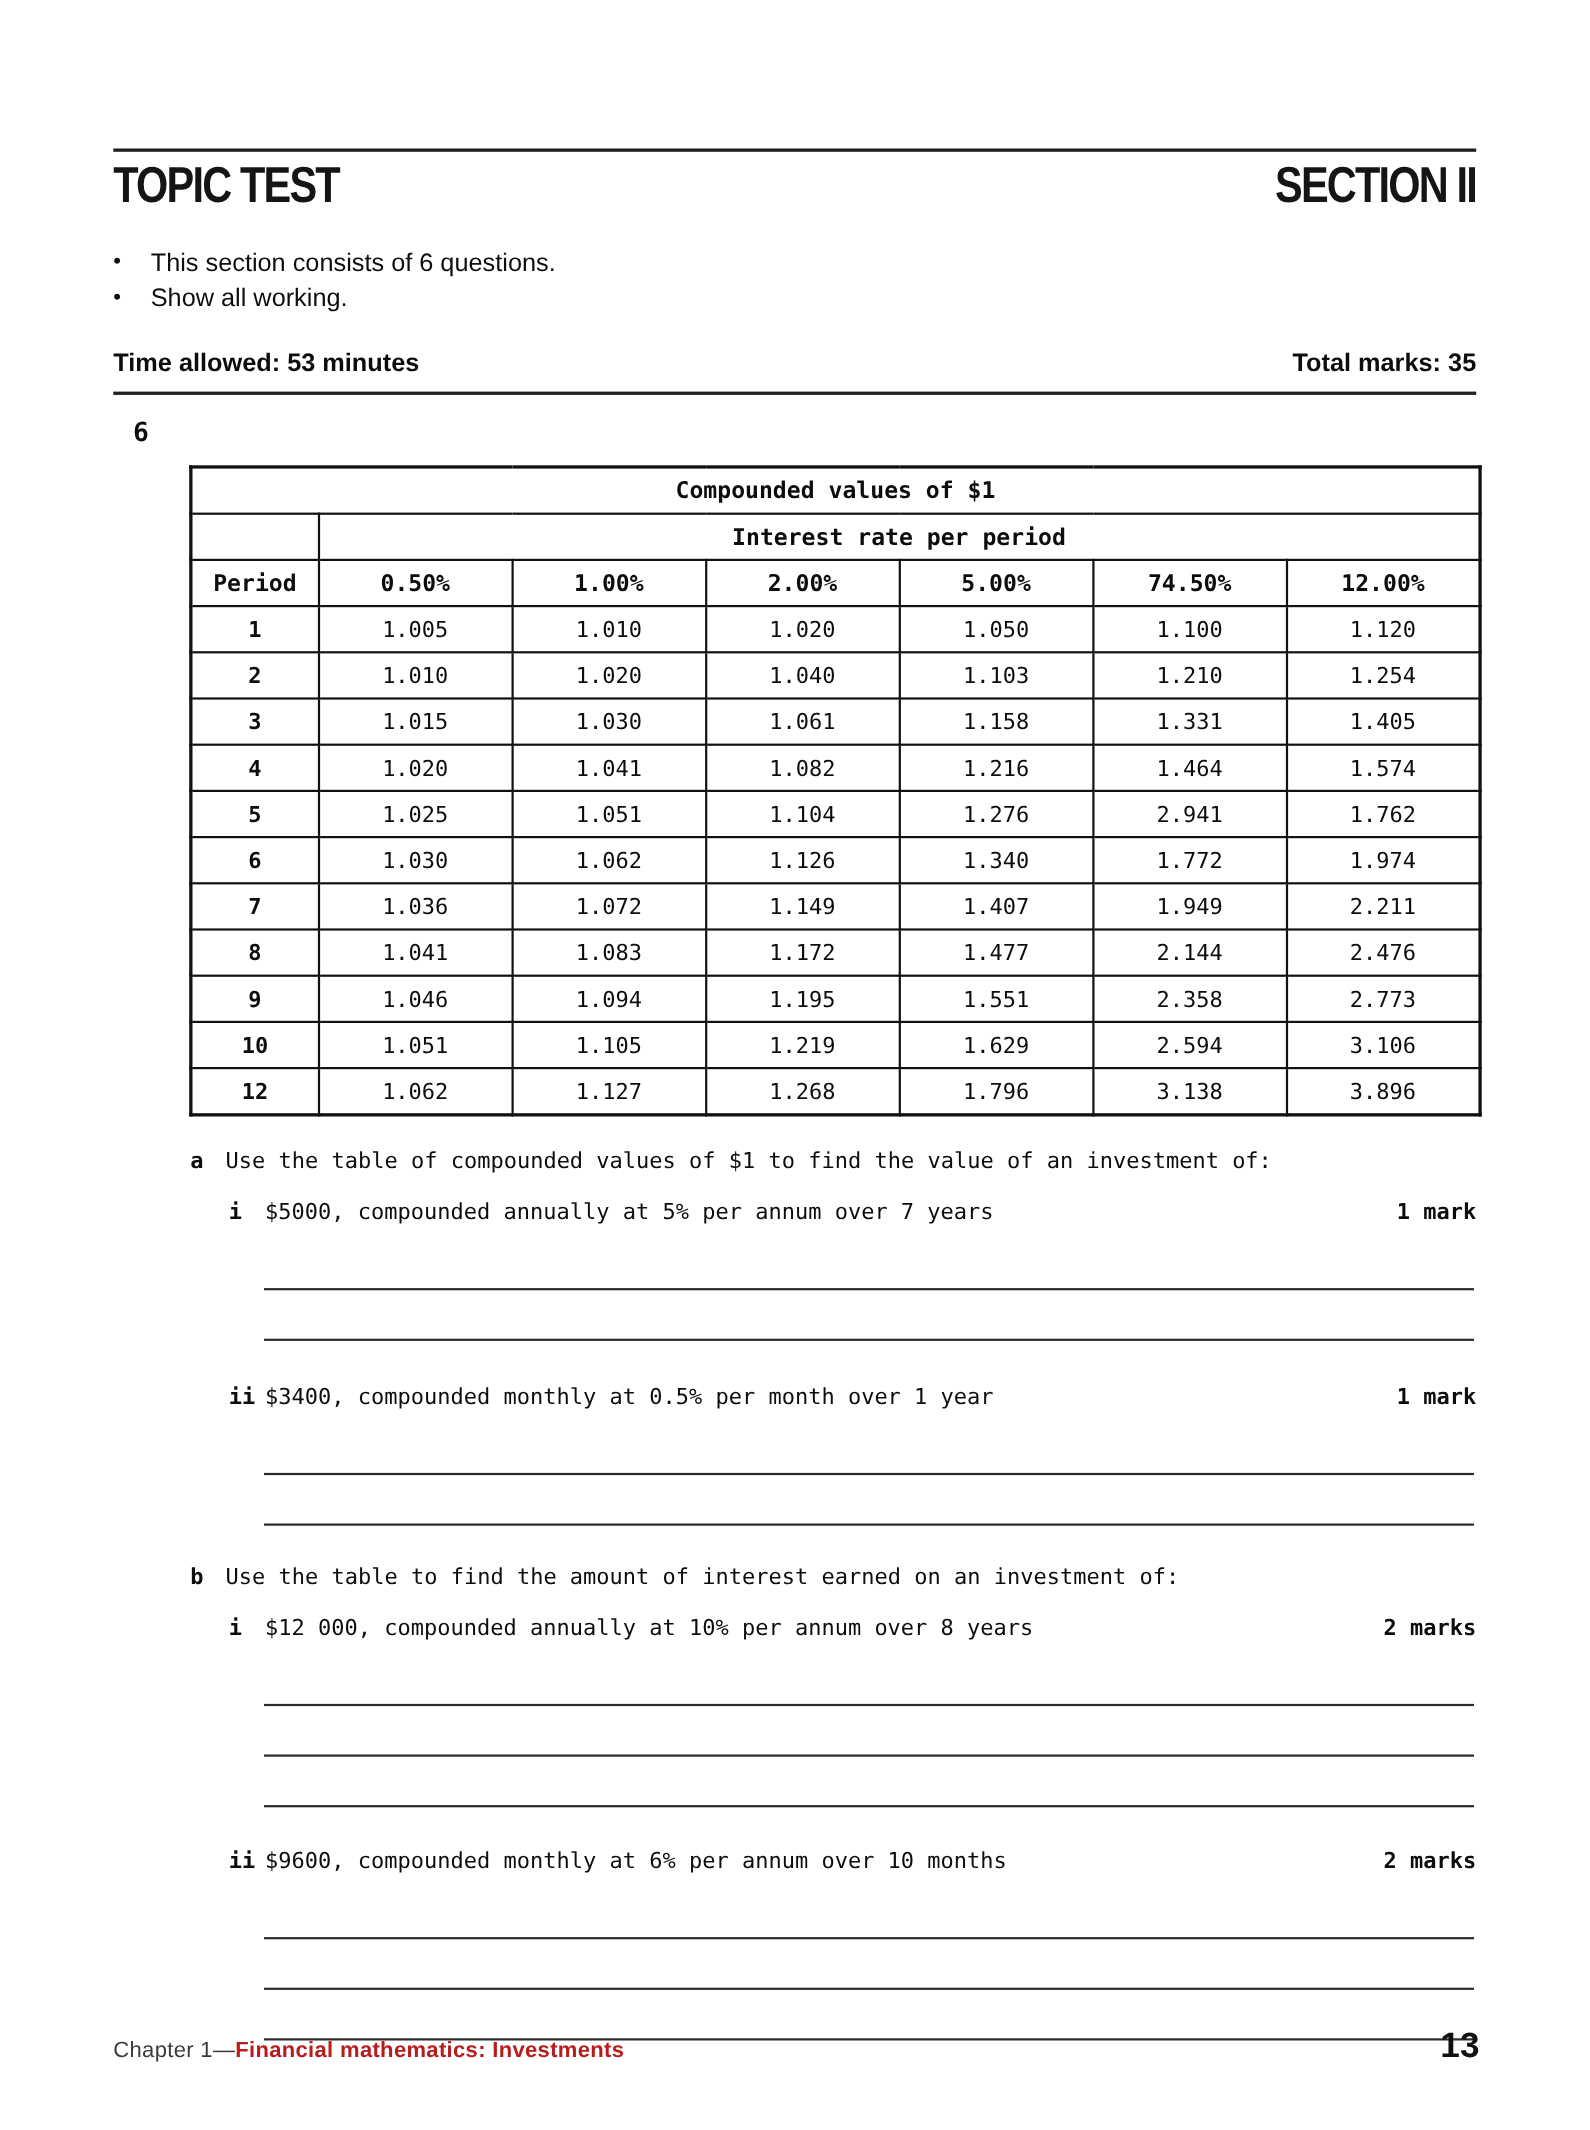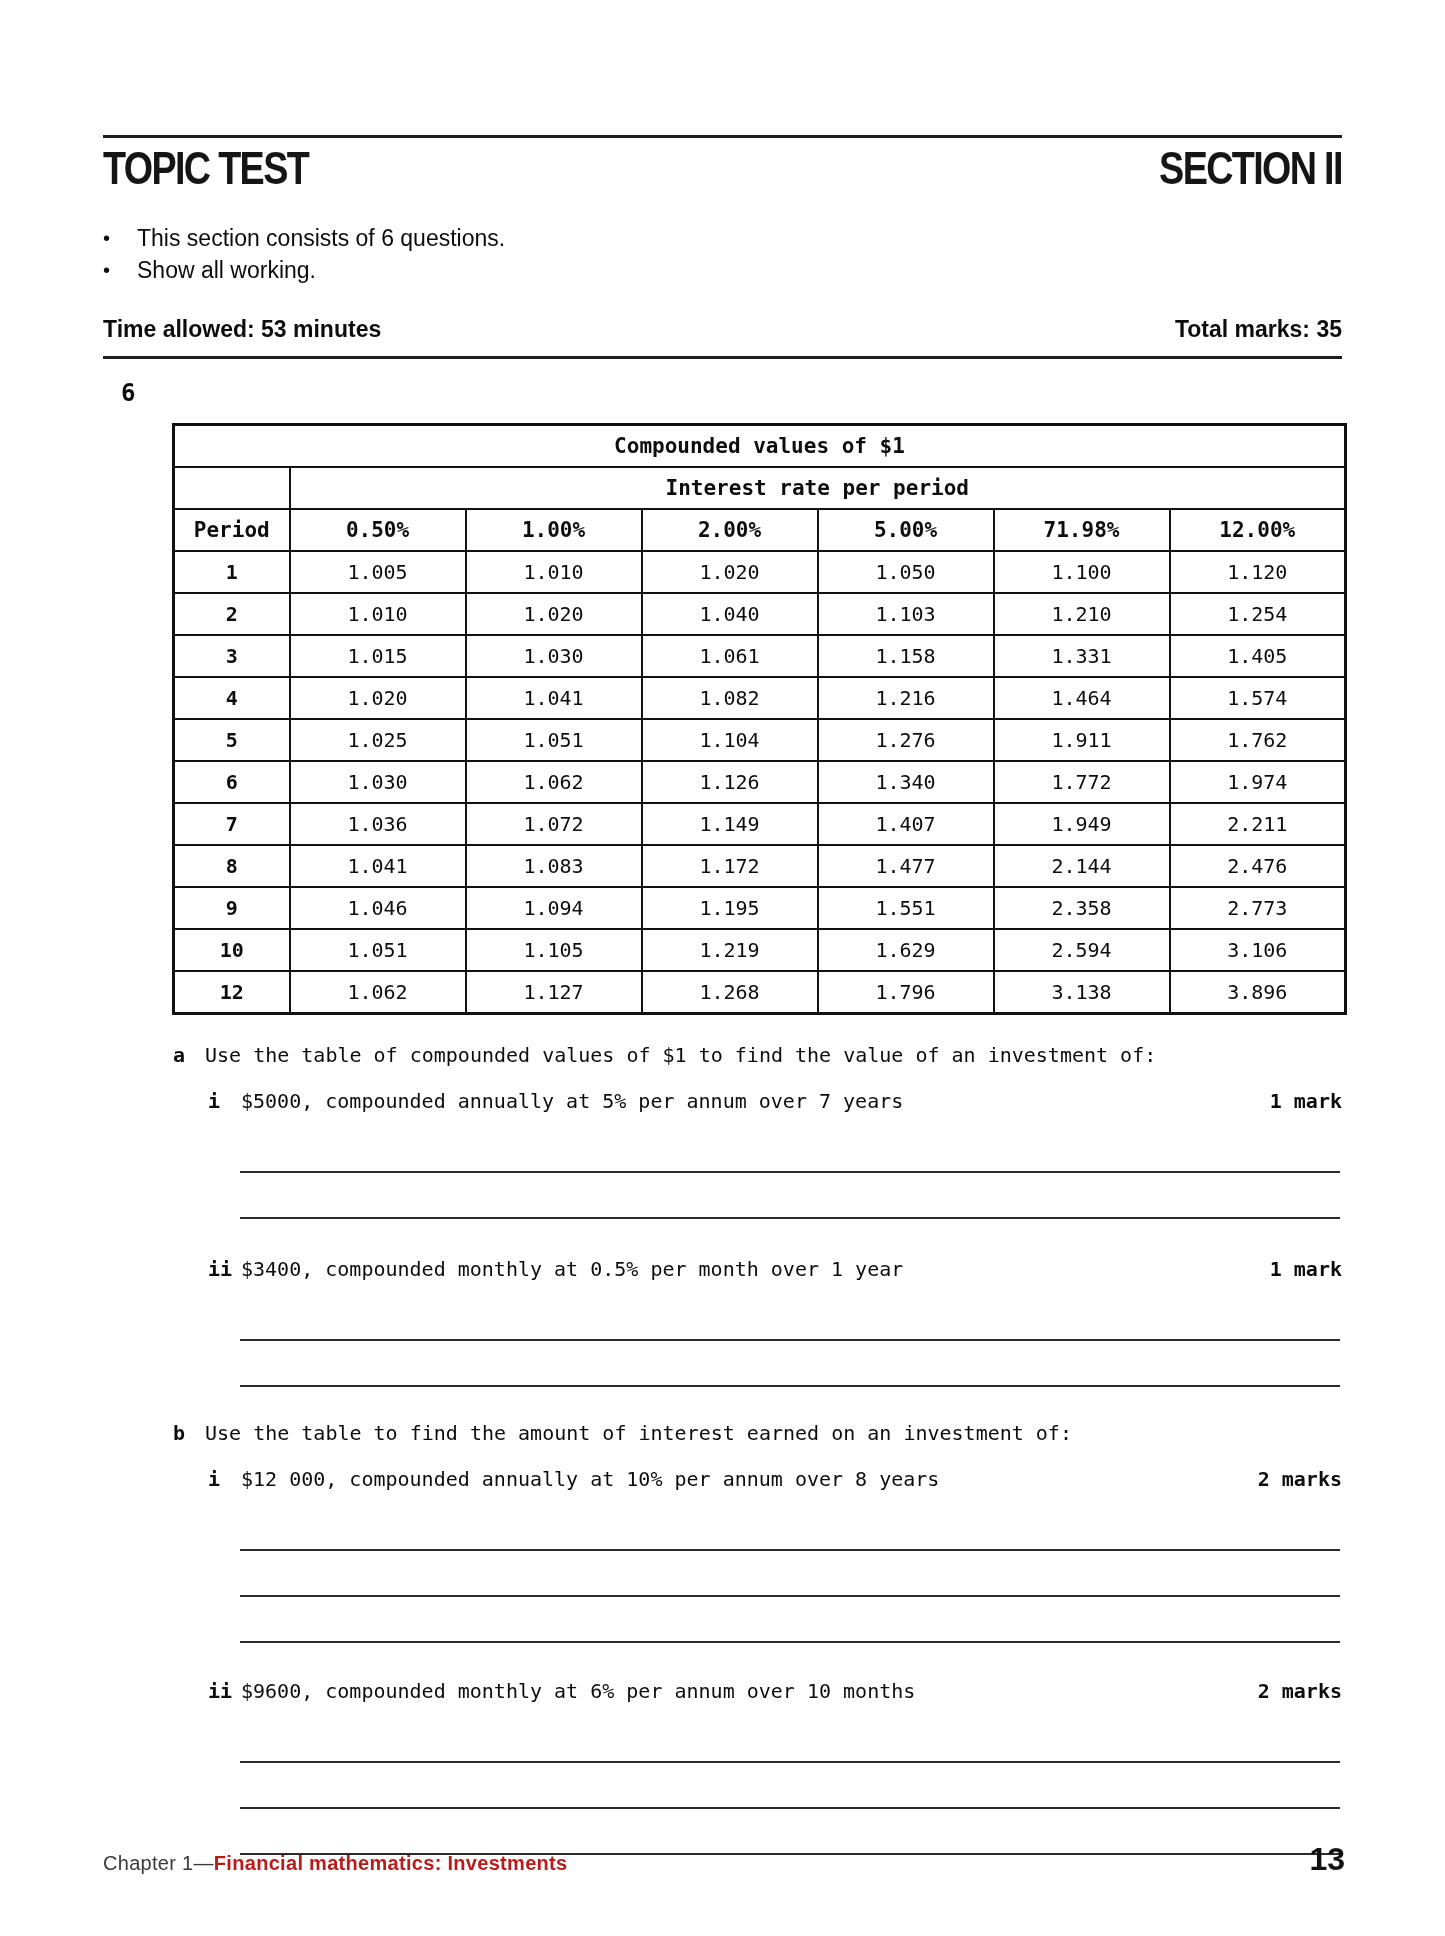--- a/index.html
+++ b/index.html
@@ -115,21 +115,21 @@
       <tr>
         <td class="hdr"></td>
         <td class="hdr" colspan="6">Interest rate per period</td>
       </tr>
       <tr>
         <td class="hdr">Period</td>
         <td class="hdr">0.50%</td>
         <td class="hdr">1.00%</td>
         <td class="hdr">2.00%</td>
         <td class="hdr">5.00%</td>
-        <td class="hdr">71.98%</td>
+        <td class="hdr">74.50%</td>
         <td class="hdr">12.00%</td>
       </tr>
     </tbody>
     <tbody>
         <tr>
           <td class="cell" style="font-weight: bold;">1</td>
           <td class="cell">1.005</td>
           <td class="cell">1.010</td>
           <td class="cell">1.020</td>
           <td class="cell">1.050</td>
@@ -162,21 +162,21 @@
           <td class="cell">1.216</td>
           <td class="cell">1.464</td>
           <td class="cell">1.574</td>
         </tr>
         <tr>
           <td class="cell" style="font-weight: bold;">5</td>
           <td class="cell">1.025</td>
           <td class="cell">1.051</td>
           <td class="cell">1.104</td>
           <td class="cell">1.276</td>
-          <td class="cell">1.911</td>
+          <td class="cell">2.941</td>
           <td class="cell">1.762</td>
         </tr>
         <tr>
           <td class="cell" style="font-weight: bold;">6</td>
           <td class="cell">1.030</td>
           <td class="cell">1.062</td>
           <td class="cell">1.126</td>
           <td class="cell">1.340</td>
           <td class="cell">1.772</td>
           <td class="cell">1.974</td>

